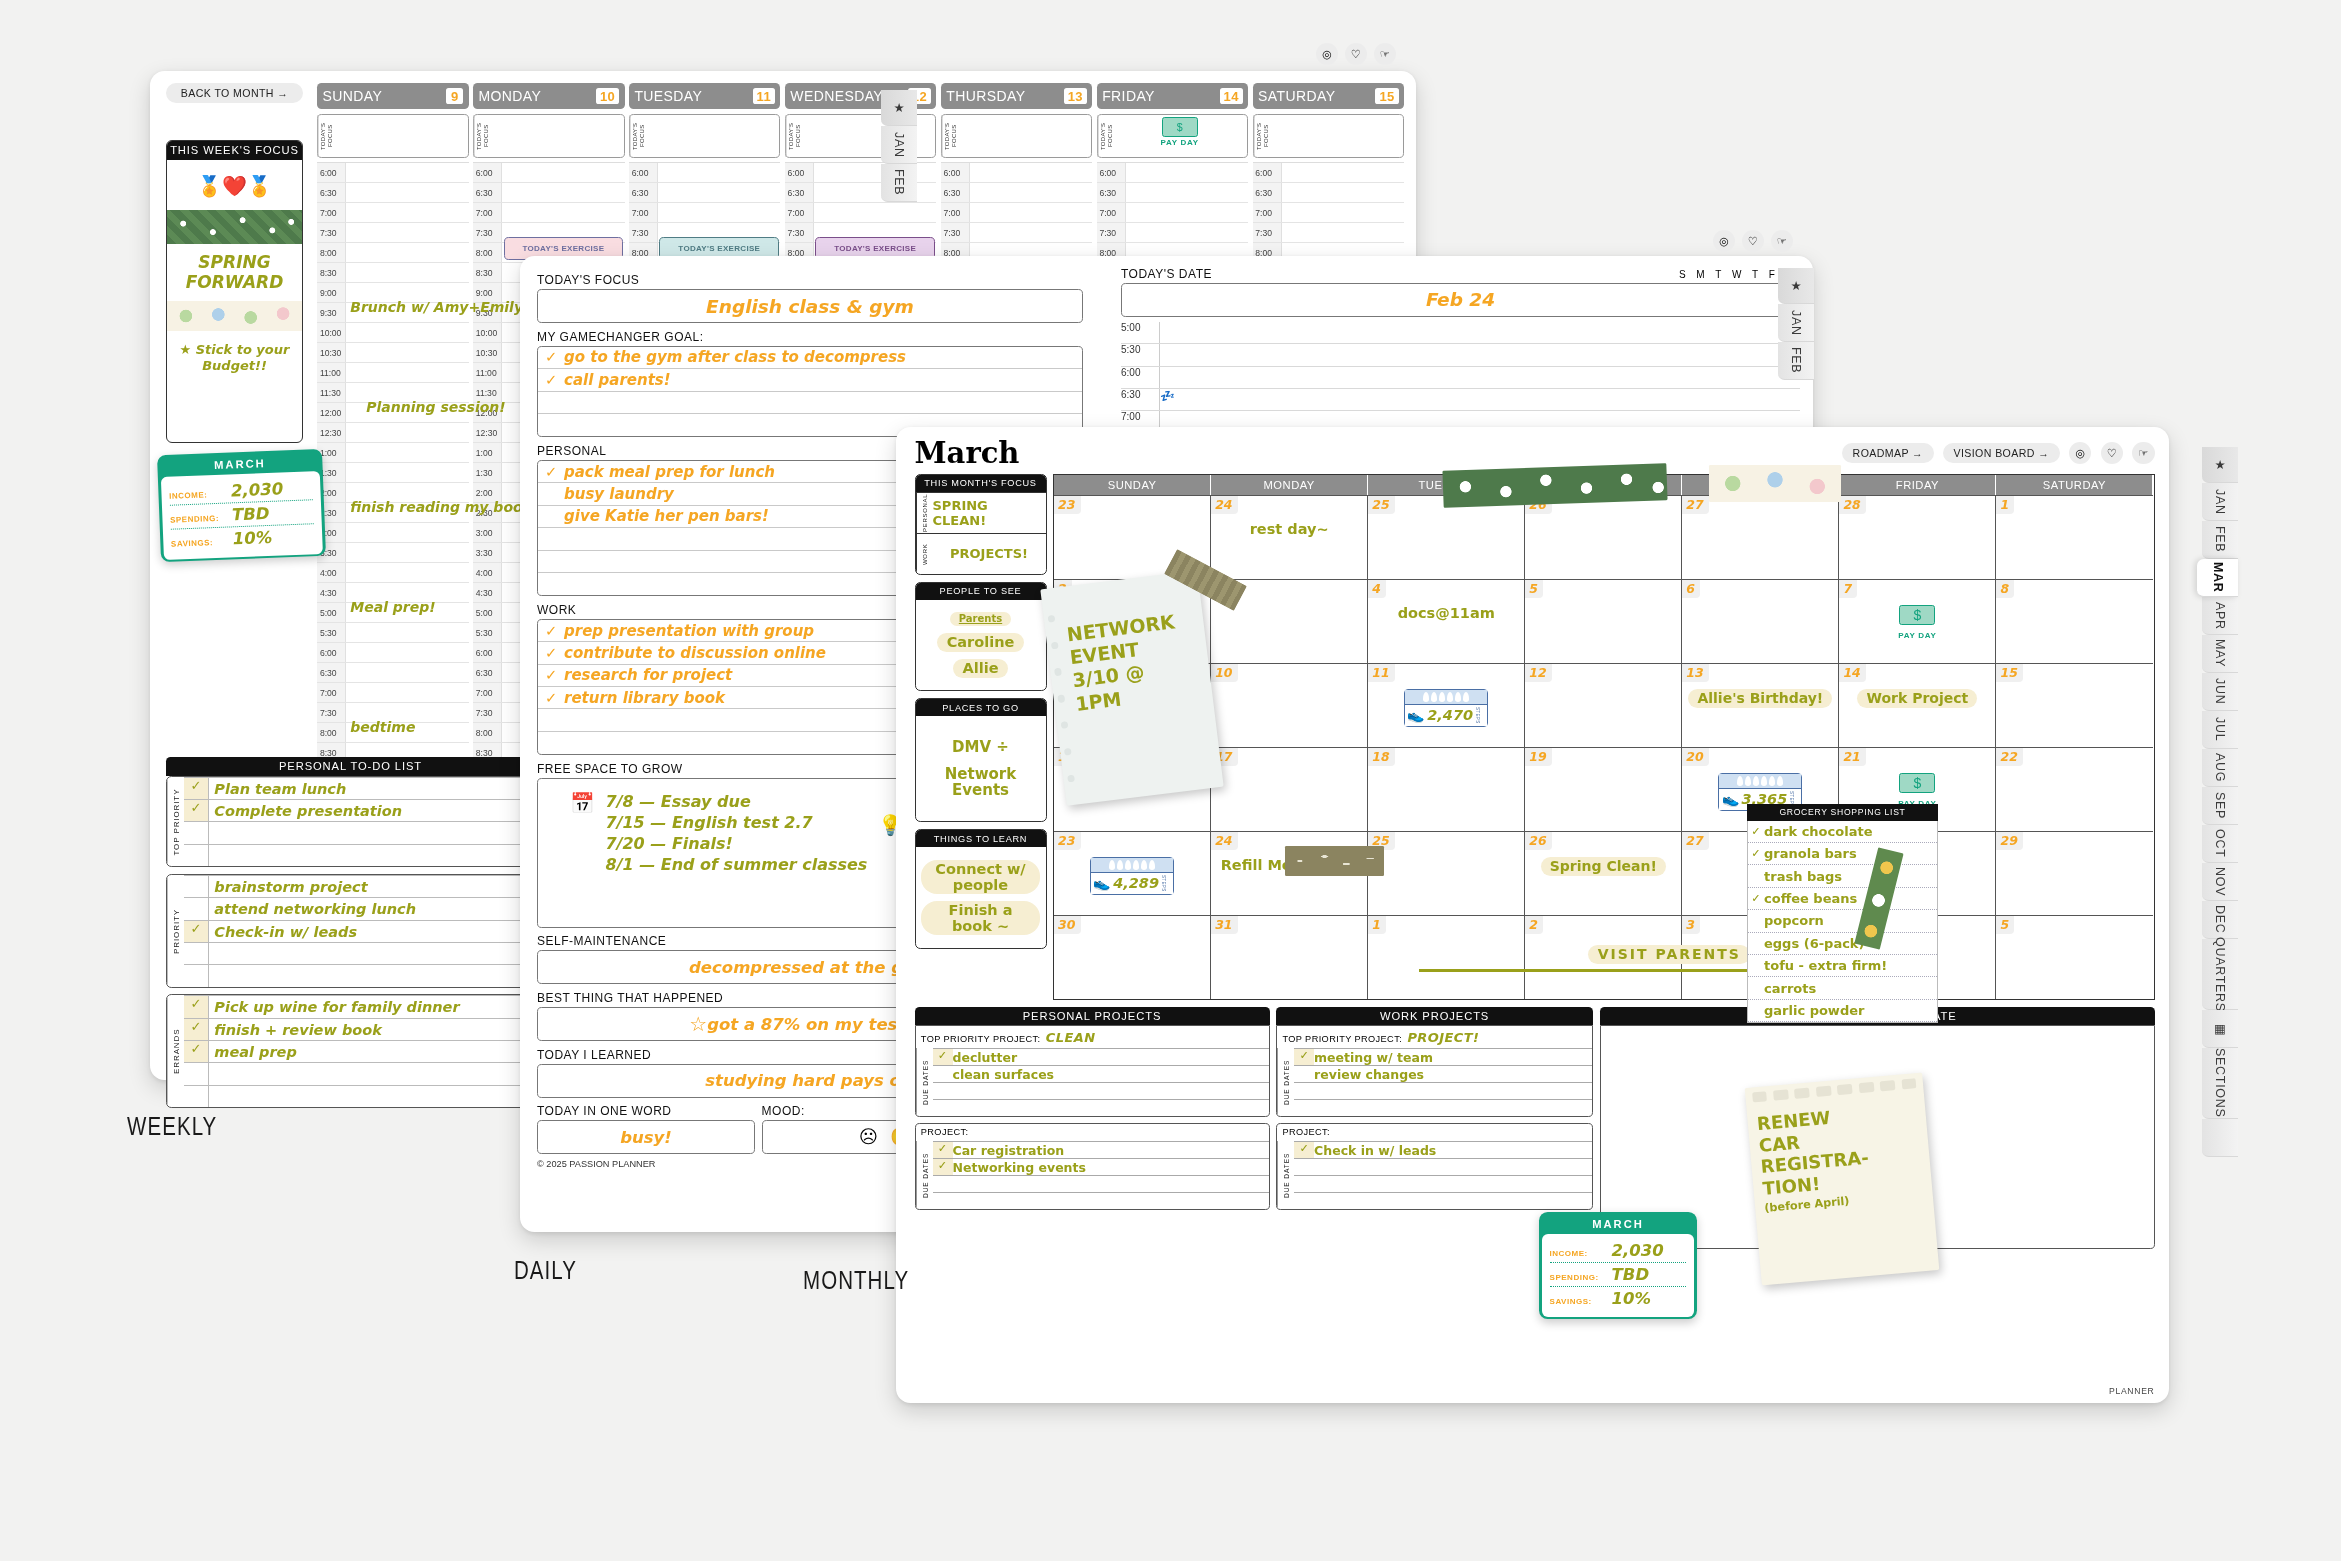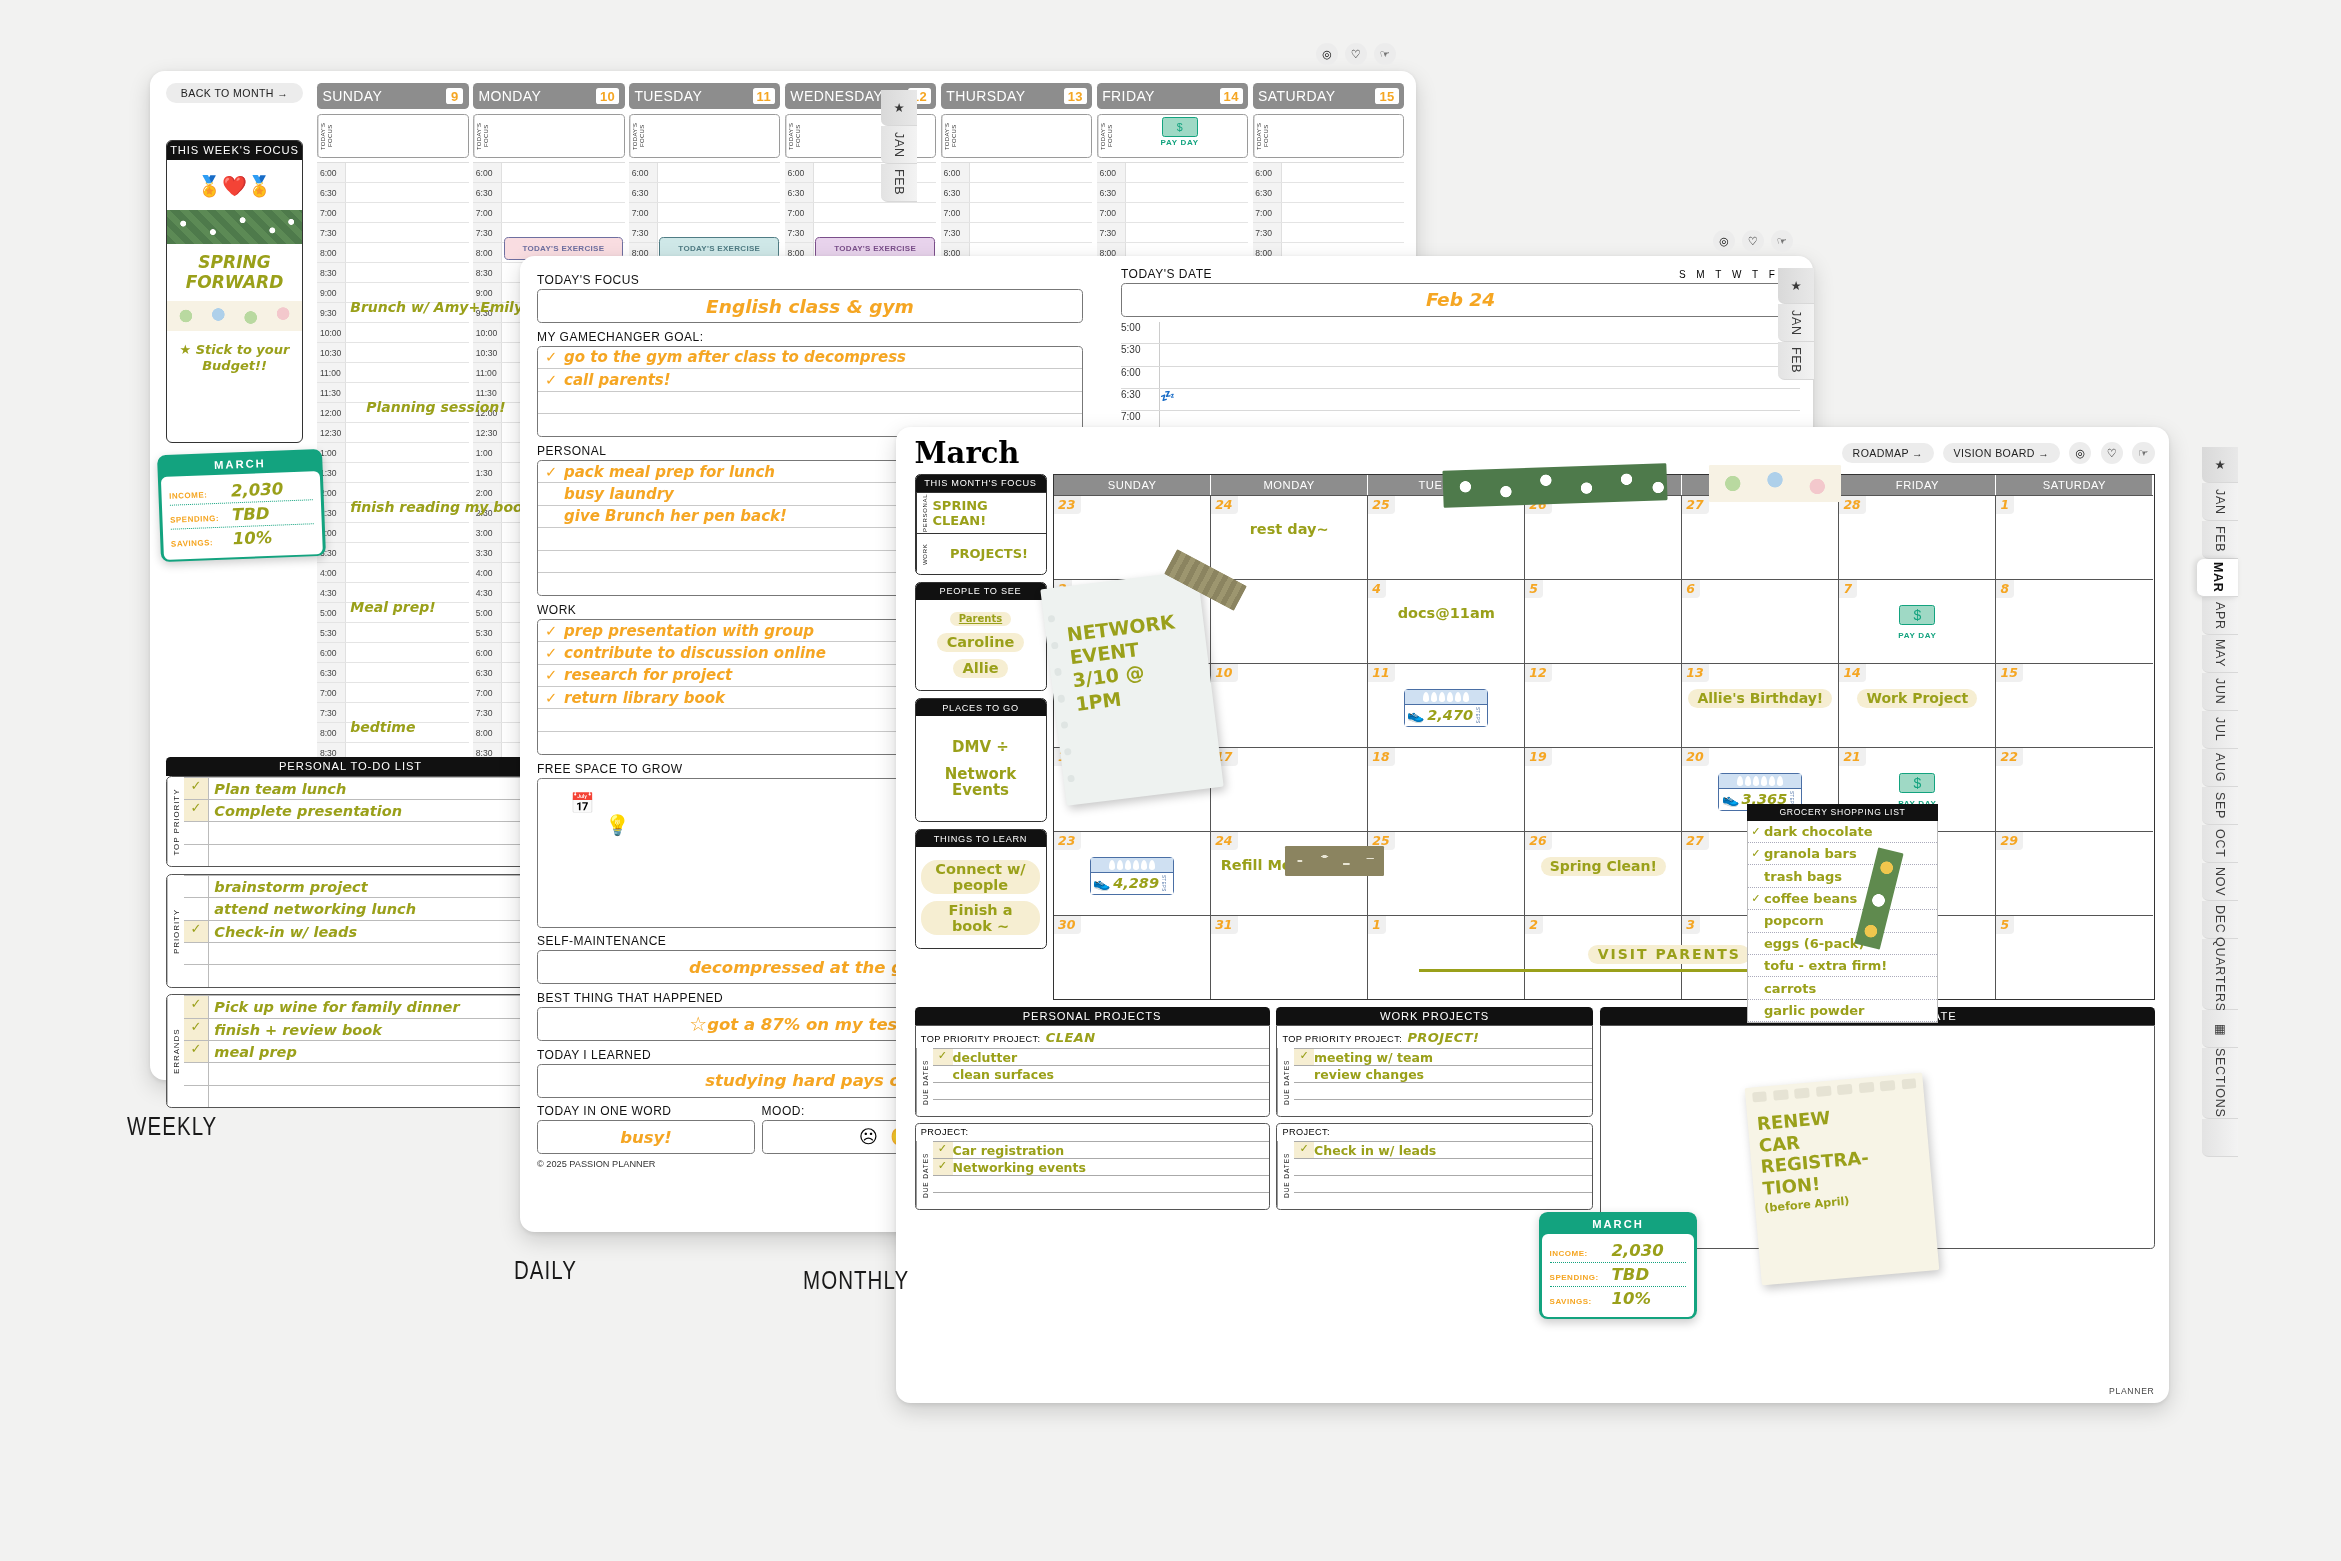--- a/index.html
+++ b/index.html
@@ -1383,21 +1383,21 @@
         <div class="dl-lrow">
           <div class="dl-chk">✓</div>
           <div class="dl-ltxt handw-o">pack meal prep for lunch</div>
         </div>
         <div class="dl-lrow">
           <div class="dl-chk"></div>
           <div class="dl-ltxt handw-o">busy laundry</div>
         </div>
         <div class="dl-lrow">
           <div class="dl-chk"></div>
-          <div class="dl-ltxt handw-o">give Brunch her pen back!</div>
+          <div class="dl-ltxt handw-o">give Katie her pen bars!</div>
         </div>
         <div class="dl-lrow">
           <div class="dl-chk"></div>
           <div class="dl-ltxt handw-o"></div>
         </div>
         <div class="dl-lrow">
           <div class="dl-chk"></div>
           <div class="dl-ltxt handw-o"></div>
         </div>
         <div class="dl-lrow">
@@ -1431,20 +1431,26 @@
         <div class="dl-lrow">
           <div class="dl-chk"></div>
           <div class="dl-ltxt handw-o"></div>
         </div>
       </div>
 
     <div class="dl-lbl">FREE SPACE TO GROW</div>
     <div class="dl-free">
       <div style="display:flex;gap:10.6px;align-items:flex-start;">
         <div style="font-size:20px;">📅</div>
+        <div class="handw" style="font-size:16px;line-height:1.32;" id="dl-free-items">
+            <div>7/8 — Essay due</div>
+            <div>7/15 — English test 2.7</div>
+            <div>7/20 — Finals!</div>
+            <div>8/1 — End of summer classes</div>
+          </div>
         <div style="font-size:20px;margin-top:22.4px;">💡</div>
       </div>
     </div>
 
     <div class="dl-lbl">SELF-MAINTENANCE</div>
     <div class="dl-field">
       <span class="handw-o" style="font-size:16.5px;">decompressed at the gym</span>
     </div>
 
     <div class="dl-lbl">BEST THING THAT HAPPENED</div>

